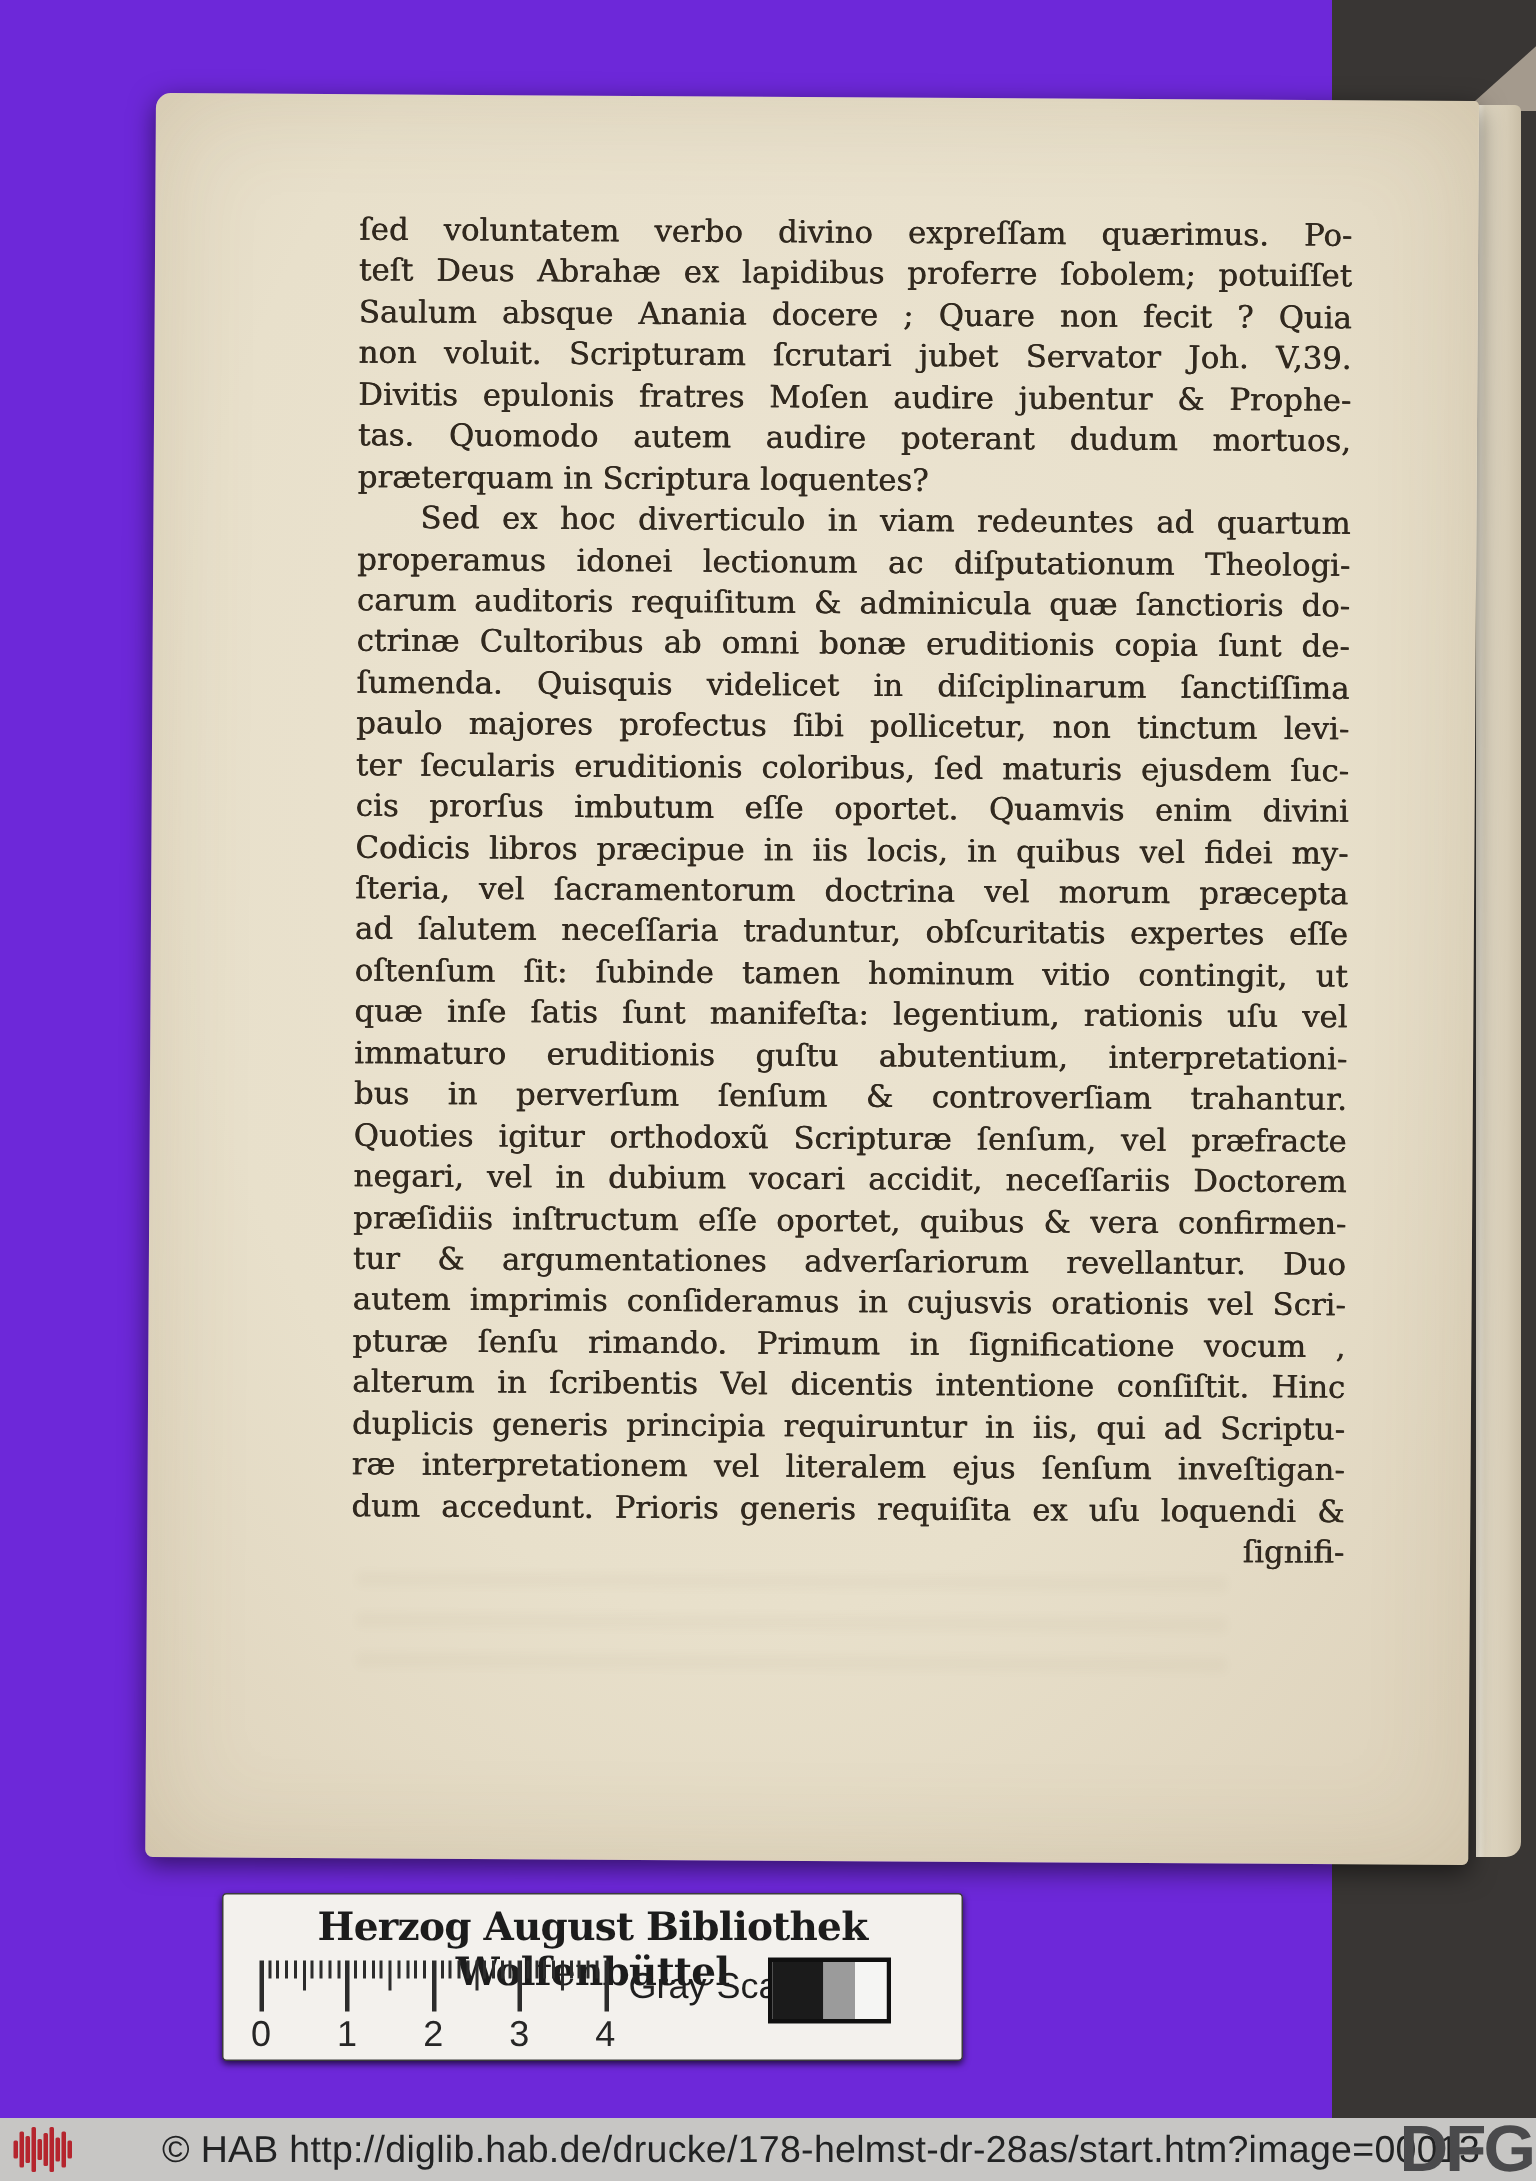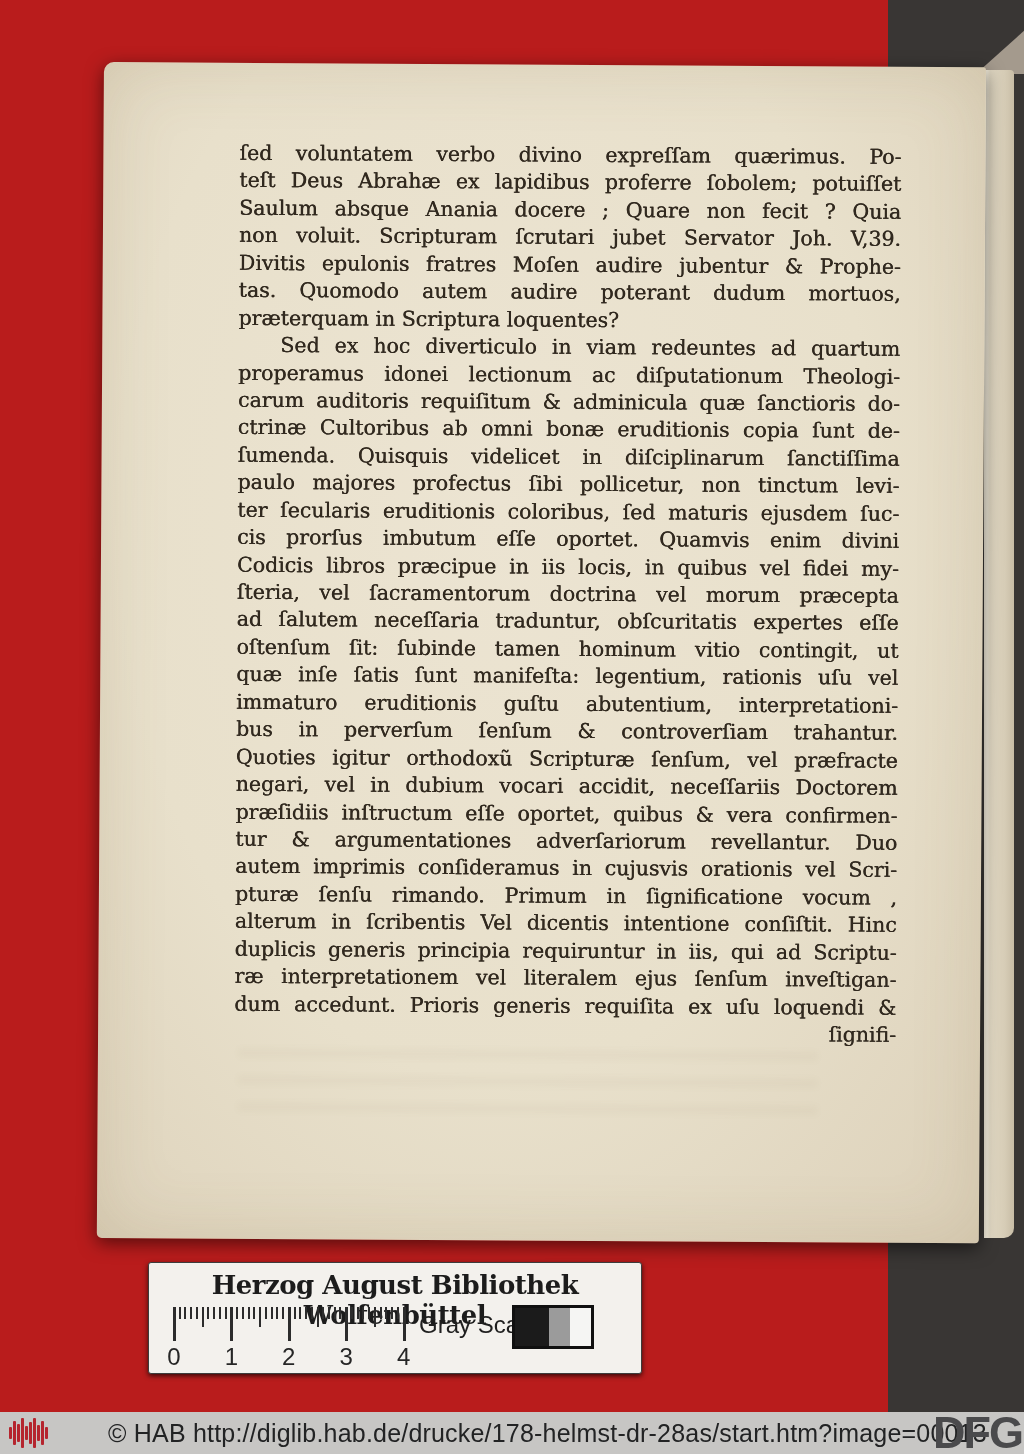--- a/index.html
+++ b/index.html
@@ -1,18 +1,18 @@
 <!DOCTYPE html>
 <html><head>
 <meta charset="utf-8">
 <style>
   html,body{margin:0;padding:0;}
   body{width:1024px;height:1454px;background:#393634;overflow:hidden;
        font-family:"Liberation Sans",sans-serif;}
-  #stage{position:relative;width:888px;height:1454px;background:#b91c1c;}
+  #stage{position:relative;width:888px;height:1454px;background:#6d28d9;}
 
   
   .corner-triangle{position:absolute;left:980px;top:28px;width:44px;height:46px;
     background:#a49a8d;clip-path:polygon(0% 92%,100% 6%,100% 100%,0% 100%);}
   .fore-edge{position:absolute;left:984px;top:70px;width:30px;height:1168px;
     background:linear-gradient(to right,#f1ead9 0px,#f1ead9 3px,#e2d9c4 6px,#d6ccb6 70%,#c8bda6 100%);
     border-radius:0 4px 10px 0;}
   .book-page{position:absolute;left:104px;top:62px;width:882px;height:1176px;
     background:radial-gradient(ellipse at 45% 38%,#ece4d2 0%,#e8e0cb 55%,#ded3bc 92%);
     border-radius:10px 3px 4px 5px;

